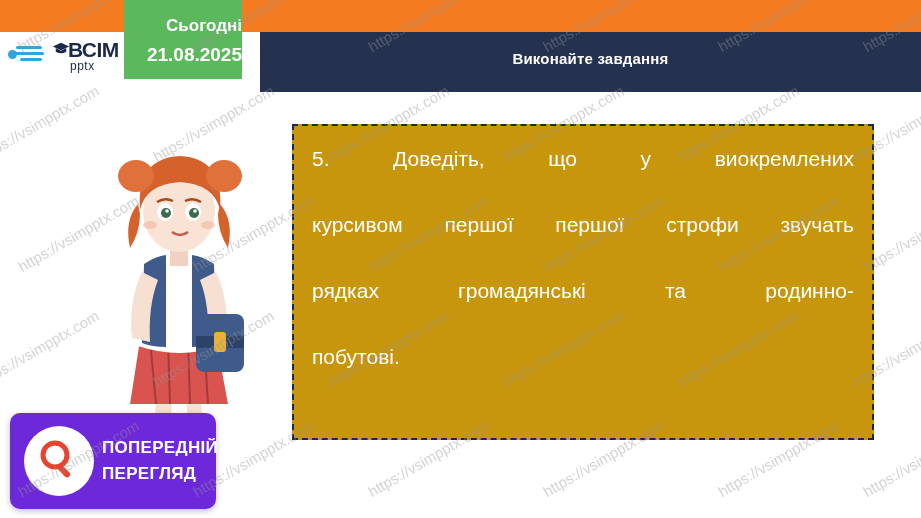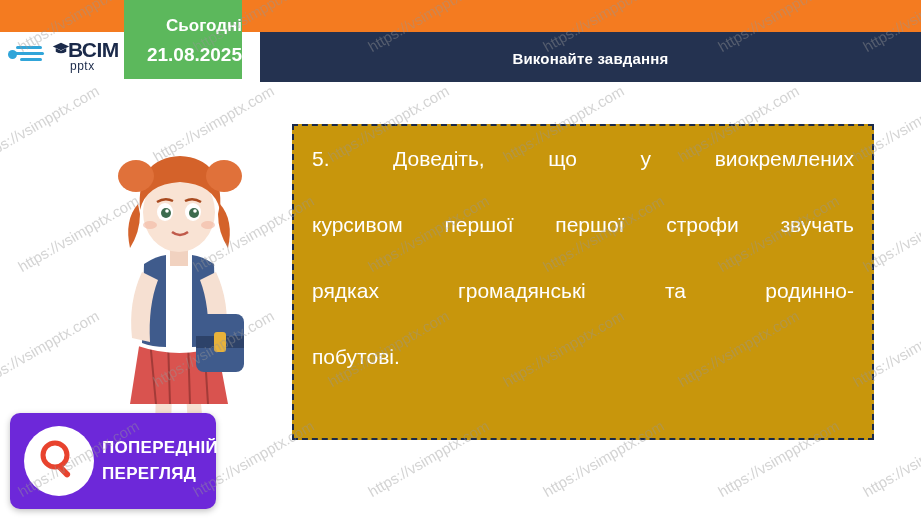--- a/index.html
+++ b/index.html
@@ -27,21 +27,21 @@
     top: 0;
     width: 921px;
     height: 32px;
     background: #f47b20;
   }
   .header-strip {
     position: absolute;
     left: 260px;
     top: 32px;
     width: 661px;
-    height: 50px;
+    height: 60px;
     background: #243250;
   }
   .header-title {
     position: absolute;
     left: 0;
     top: 0;
     width: 661px;
     height: 53px;
     line-height: 53px;
     text-align: center;

